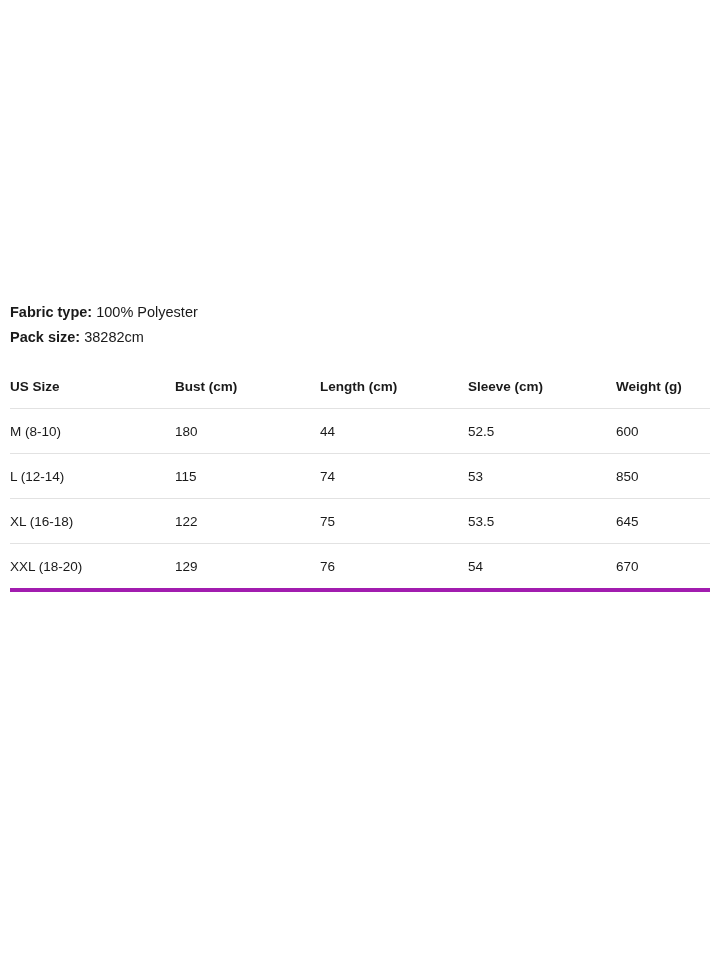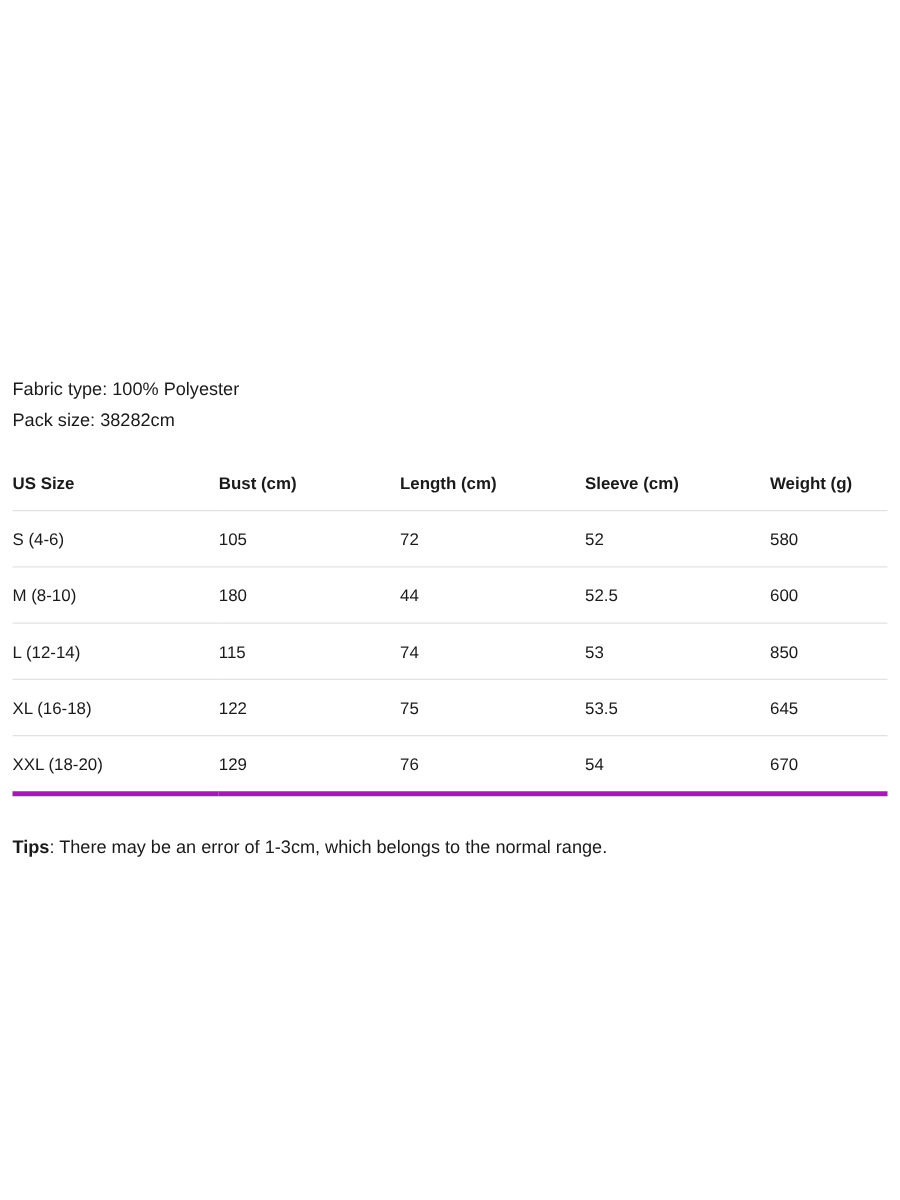--- a/index.html
+++ b/index.html
@@ -31,21 +31,21 @@
     width: 700px;
   }
 
   .meta-line {
     font-size: 14.5px;
     line-height: 25px;
     color: #1a1a1a;
     white-space: nowrap;
   }
   .meta-label {
-    font-weight: normal;
+    font-weight: bold;
   }
   .meta-value {
     font-weight: normal;
   }
 
   table.size-table {
     margin-top: 22px;
     border-collapse: collapse;
     width: 700px;
     table-layout: fixed;
@@ -121,27 +121,20 @@
         <tr>
           <th>US Size</th>
           <th>Bust (cm)</th>
           <th>Length (cm)</th>
           <th>Sleeve (cm)</th>
           <th>Weight (g)</th>
         </tr>
       </thead>
       <tbody>
         <tr>
-          <td>S (4-6)</td>
-          <td>105</td>
-          <td>72</td>
-          <td>52</td>
-          <td>580</td>
-        </tr>
-        <tr>
           <td>M (8-10)</td>
           <td>180</td>
           <td>44</td>
           <td>52.5</td>
           <td>600</td>
         </tr>
         <tr>
           <td>L (12-14)</td>
           <td>115</td>
           <td>74</td>
@@ -158,18 +151,15 @@
         <tr>
           <td>XXL (18-20)</td>
           <td>129</td>
           <td>76</td>
           <td>54</td>
           <td>670</td>
         </tr>
       </tbody>
     </table>
 
-    <div class="tips">
-      <span class="tips-label">Tips</span><span class="tips-text">: </span><span class="tips-text">There may be an error of 1-3cm, which belongs to the normal range.</span>
-    </div>
 
   </div>
 </div>
 
 </body></html>

